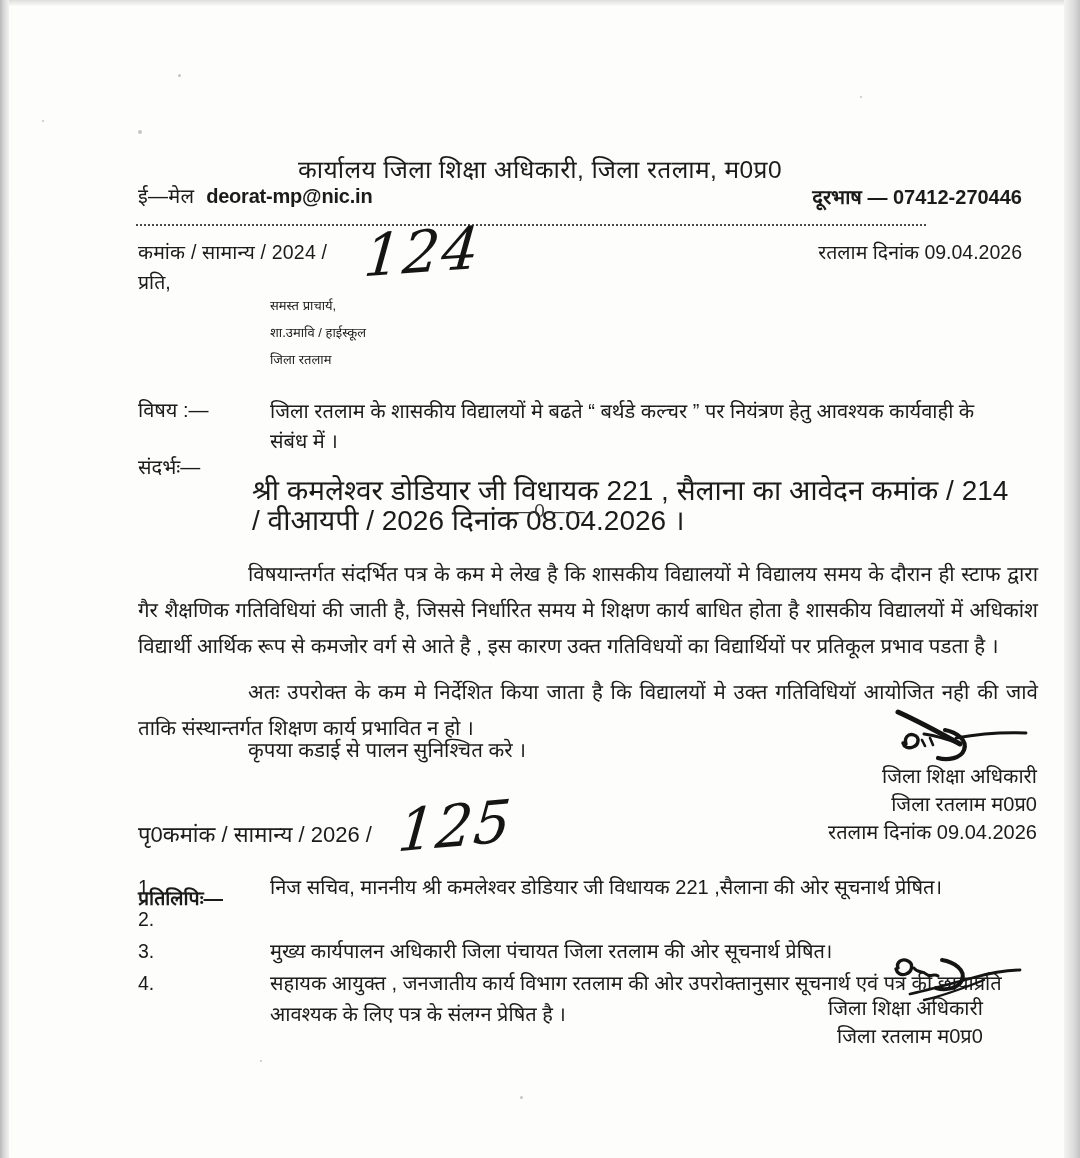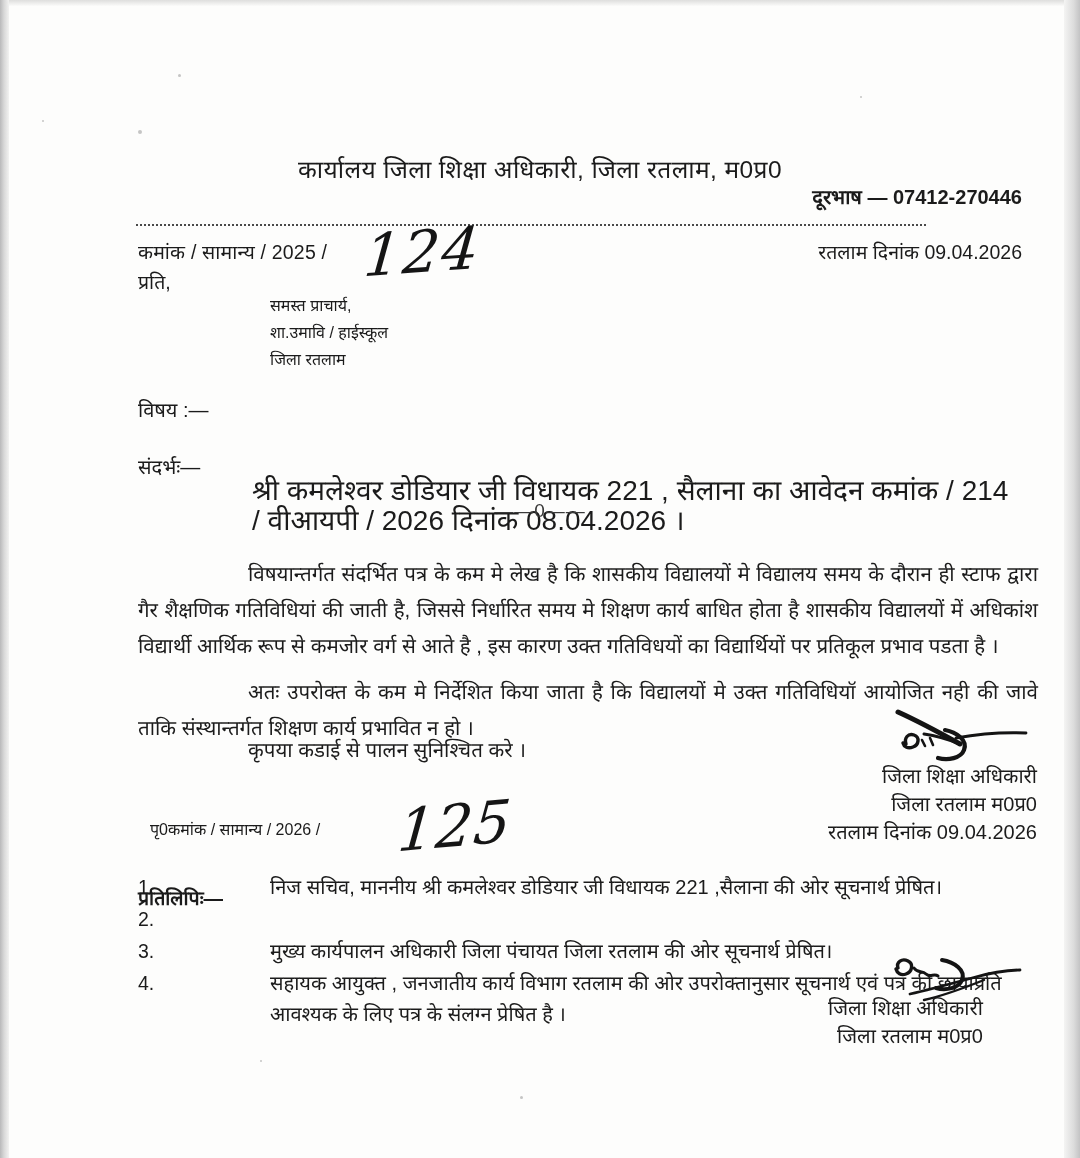--- a/index.html
+++ b/index.html
@@ -94,21 +94,21 @@
     transform: rotate(-5deg) skewX(-10deg);
     letter-spacing: 1px;
   }
 
   .prati {
     position: absolute; left: 138px; top: 268px;
     font-size: 19.5px;
   }
   .addr-block {
     position: absolute; left: 270px; top: 292px;
-    font-size: 16px;
+    font-size: 13px;
     line-height: 27px;
   }
 
   
   .label-col {
     position: absolute;
     font-size: 20px;
   }
   .subject-label { left: 138px; top: 396px; }
   .ref-label     { left: 138px; top: 453px; }
@@ -159,22 +159,22 @@
     position: absolute;
     width: 150px; height: 70px;
     pointer-events: none;
   }
   .scribble svg { width: 100%; height: 100%; display: block; }
   .scr1 { left: 890px; top: 700px; }
   .scr2 { left: 880px; top: 948px; }
 
   
   .endorse-no {
-    position: absolute; left: 150px; top: 818px;
-    font-size: 16px;
+    position: absolute; left: 138px; top: 818px;
+    font-size: 22px;
   }
   .pratilipi {
     position: absolute; left: 138px; top: 884px;
     font-size: 19.5px;
     font-weight: bold;
   }
   .copy-list {
     position: absolute; left: 138px; top: 872px;
     width: 900px;
     font-size: 20px;
@@ -207,40 +207,44 @@
   <div class="speck" style="left:42px;top:120px;width:2px;height:2px;"></div>
   <div class="speck" style="left:860px;top:96px;width:2px;height:2px;"></div>
   <div class="speck" style="left:520px;top:1096px;width:3px;height:3px;"></div>
   <div class="speck" style="left:260px;top:1060px;width:2px;height:2px;"></div>
   <div class="speck" style="left:960px;top:640px;width:2px;height:2px;"></div>
 
   <div class="content">
 
     <div class="office-title">कार्यालय जिला शिक्षा अधिकारी, जिला रतलाम, म0प्र0</div>
 
+    <div class="email-line">
+      <span class="email-label">ई—मेल</span><span class="email-addr">deorat-mp@nic.in</span>
+    </div>
 
     <div class="phone-line">दूरभाष — 07412-270446</div>
 
     <div class="dotted-rule"></div>
 
-    <div class="memo-no">कमांक / सामान्य / 2025 /</div>
+    <div class="memo-no">कमांक / सामान्य / 2024 /</div>
 
     <div class="hand hand-num-top">124</div>
 
     <div class="memo-date">रतलाम दिनांक 09.04.2026</div>
 
     <div class="prati">प्रति,</div>
 
     <div class="addr-block">
       <div>समस्त प्राचार्य,</div>
       <div>शा.उमावि / हाईस्कूल</div>
       <div>जिला रतलाम</div>
     </div>
 
     <div class="label-col subject-label">विषय :—</div>
+    <div class="subject-body">जिला रतलाम के शासकीय विद्यालयों मे बढते “ बर्थडे कल्चर ” पर नियंत्रण हेतु आवश्यक कार्यवाही के संबंध में ।</div>
 
     <div class="label-col ref-label">संदर्भः—</div>
     <div class="ref-body">श्री कमलेश्वर डोडियार जी विधायक 221 , सैलाना  का आवेदन कमांक / 214 / वीआयपी / 2026 दिनांक 08.04.2026 ।</div>
 
     <div class="divider-o">——0——</div>
 
     <div class="para p1">
       <span class="indent"></span><span>विषयान्तर्गत संदर्भित पत्र के कम मे लेख है कि शासकीय विद्यालयों मे विद्यालय समय के दौरान ही स्टाफ द्वारा गैर शैक्षणिक गतिविधियां की जाती है, जिससे निर्धारित समय मे शिक्षण कार्य बाधित होता है शासकीय विद्यालयों में अधिकांश विद्यार्थी आर्थिक रूप से कमजोर वर्ग से आते है , इस कारण उक्त गतिविधयों का विद्यार्थियों पर प्रतिकूल प्रभाव पडता है ।</span>
     </div>
 

